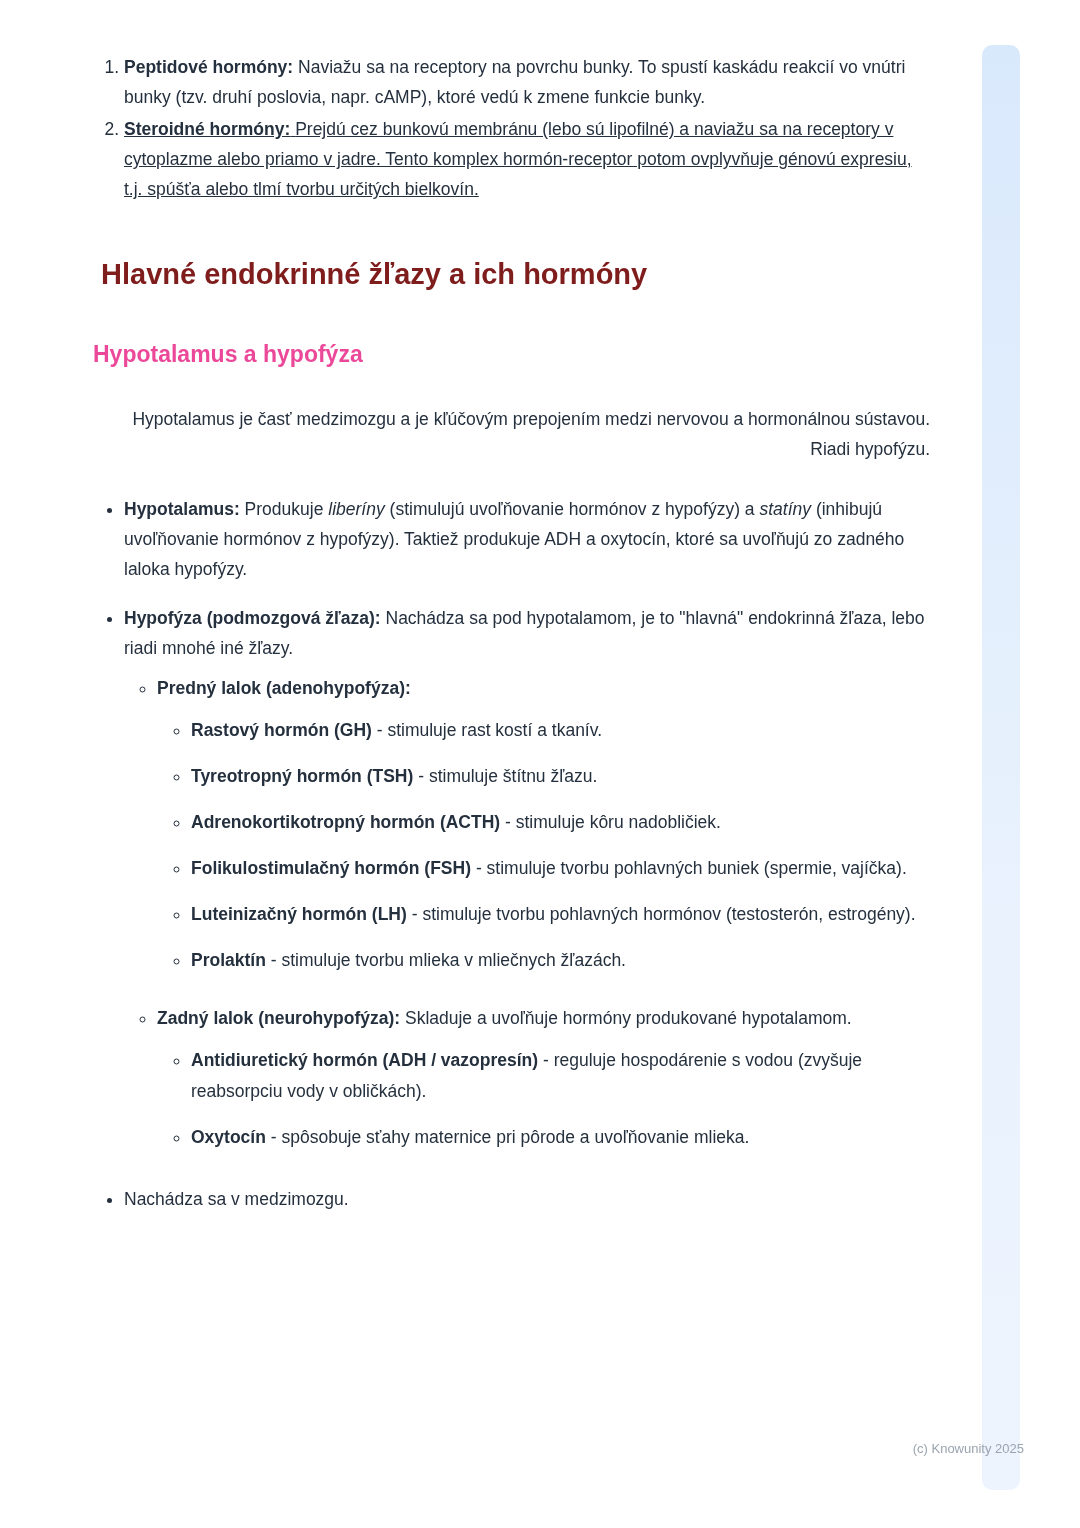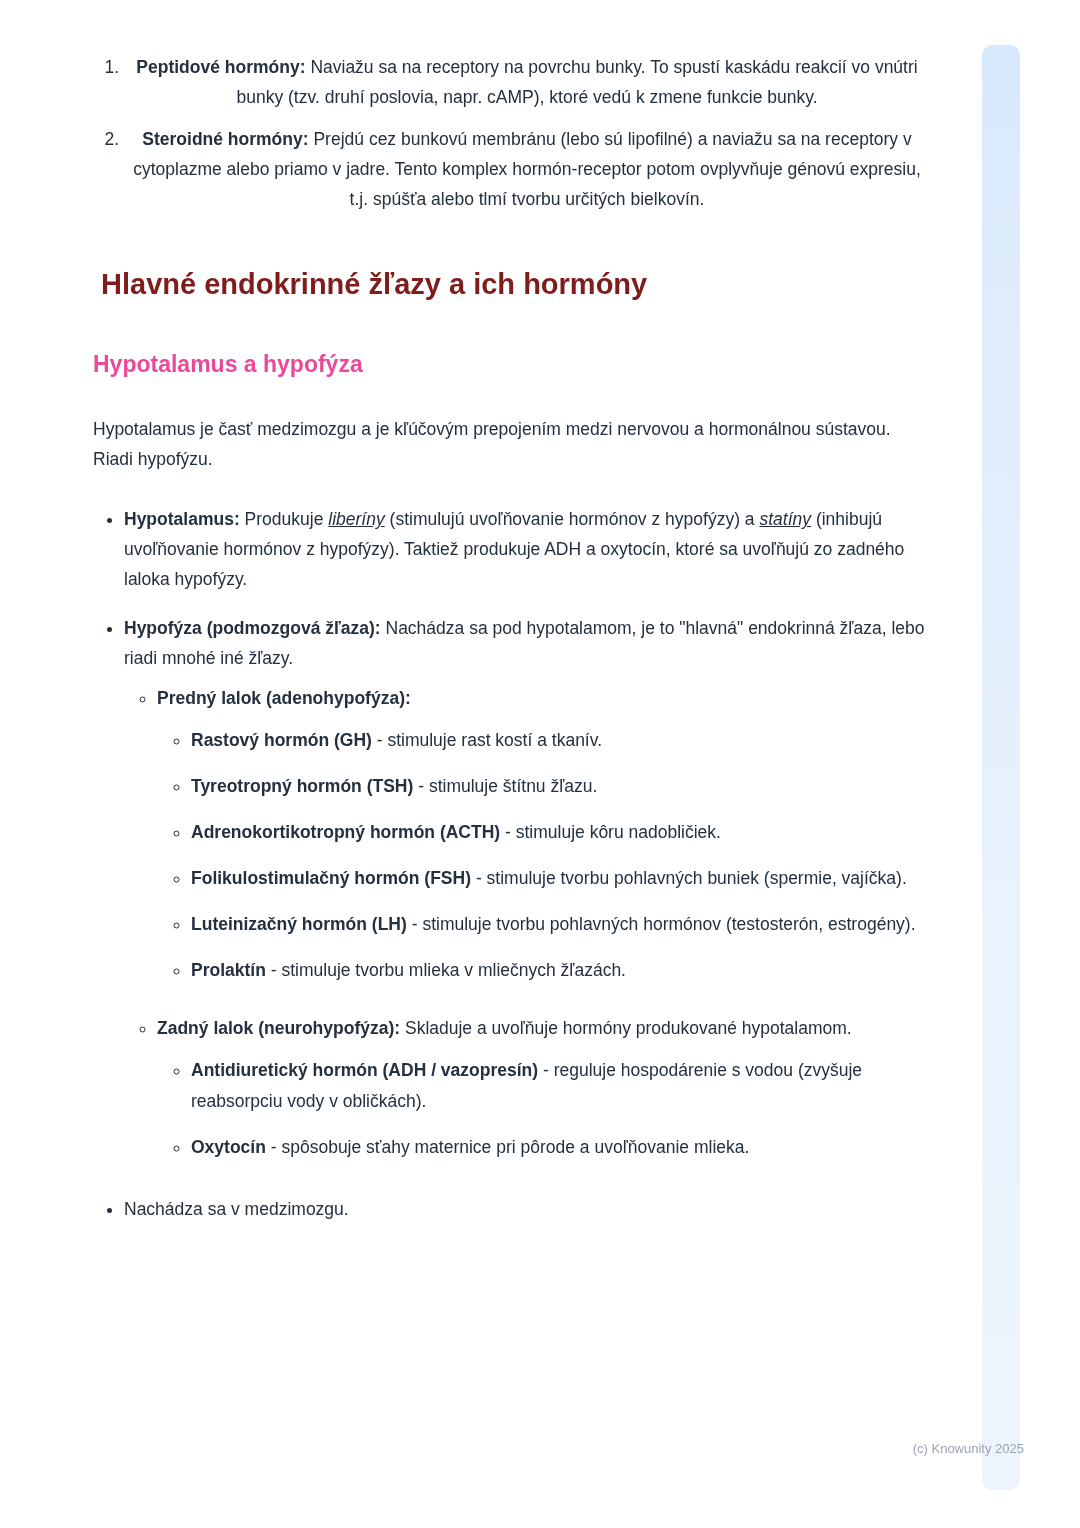--- a/index.html
+++ b/index.html
@@ -23,44 +23,43 @@
   }
   .content {
     position: relative;
     box-sizing: border-box;
     width: 930px;
     padding: 52px 0 0 93px;
     font-size: 17.5px;
     line-height: 1.72;
   }
   strong { font-weight: bold; }
-  em { font-style: italic; text-decoration: underline; }
+  em { font-style: italic; }
 
   ol.num-list {
     margin: 0;
     padding-left: 31px;
-    text-align: center;
   }
-  ol.num-list > li + li { margin-top: 12px; }
+  ol.num-list > li + li { margin-top: 2px; text-decoration: underline; }
 
   h1.main-heading {
     margin: 52px 0 0 8px;
     font-size: 29px;
     line-height: 1.3;
     font-weight: bold;
     color: #7f1d1d;
   }
   h2.sub-heading {
     margin: 46px 0 0 0;
     font-size: 23px;
     line-height: 1.3;
     font-weight: bold;
     color: #ec4899;
   }
-  p.body-paragraph { margin: 34px 0 12px 0; }
+  p.body-paragraph { margin: 34px 0 12px 0; text-align: right; }
 
   ul.lvl1 {
     list-style-type: disc;
     margin: 30px 0 0 0;
     padding-left: 31px;
   }
   ul.lvl1 > li + li { margin-top: 18px; }
 
   ul.lvl2 {
     list-style-type: circle;

